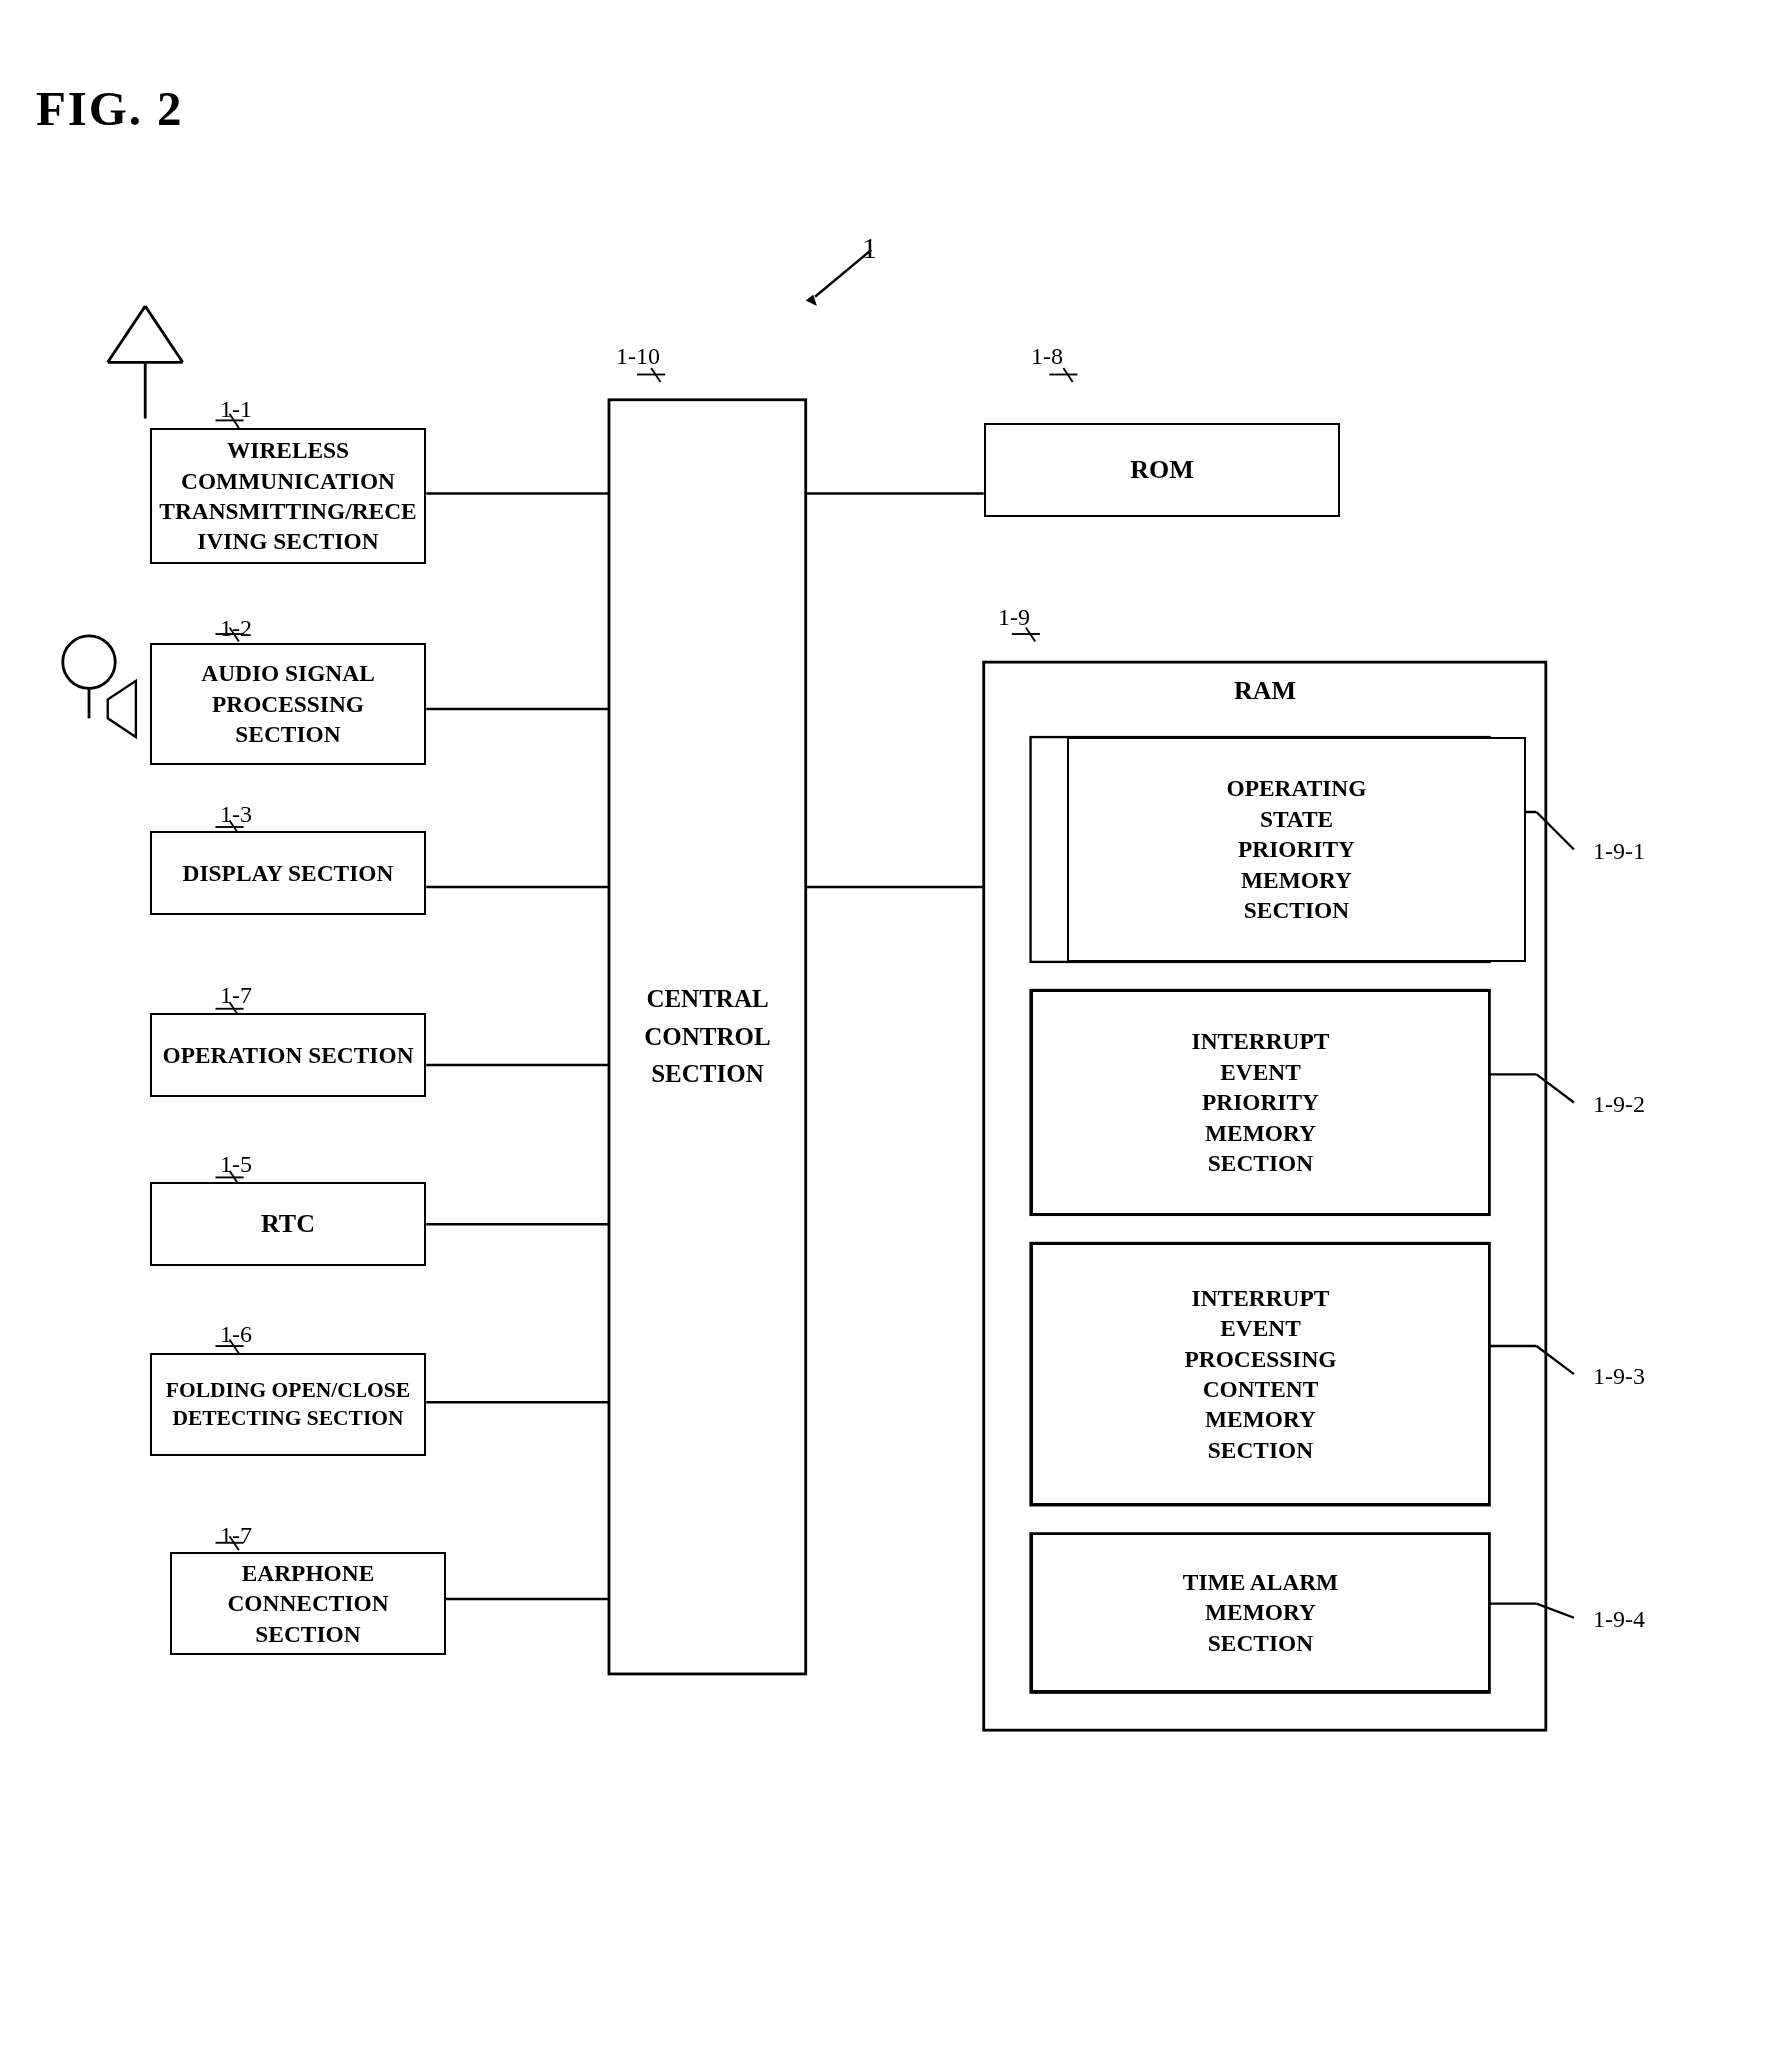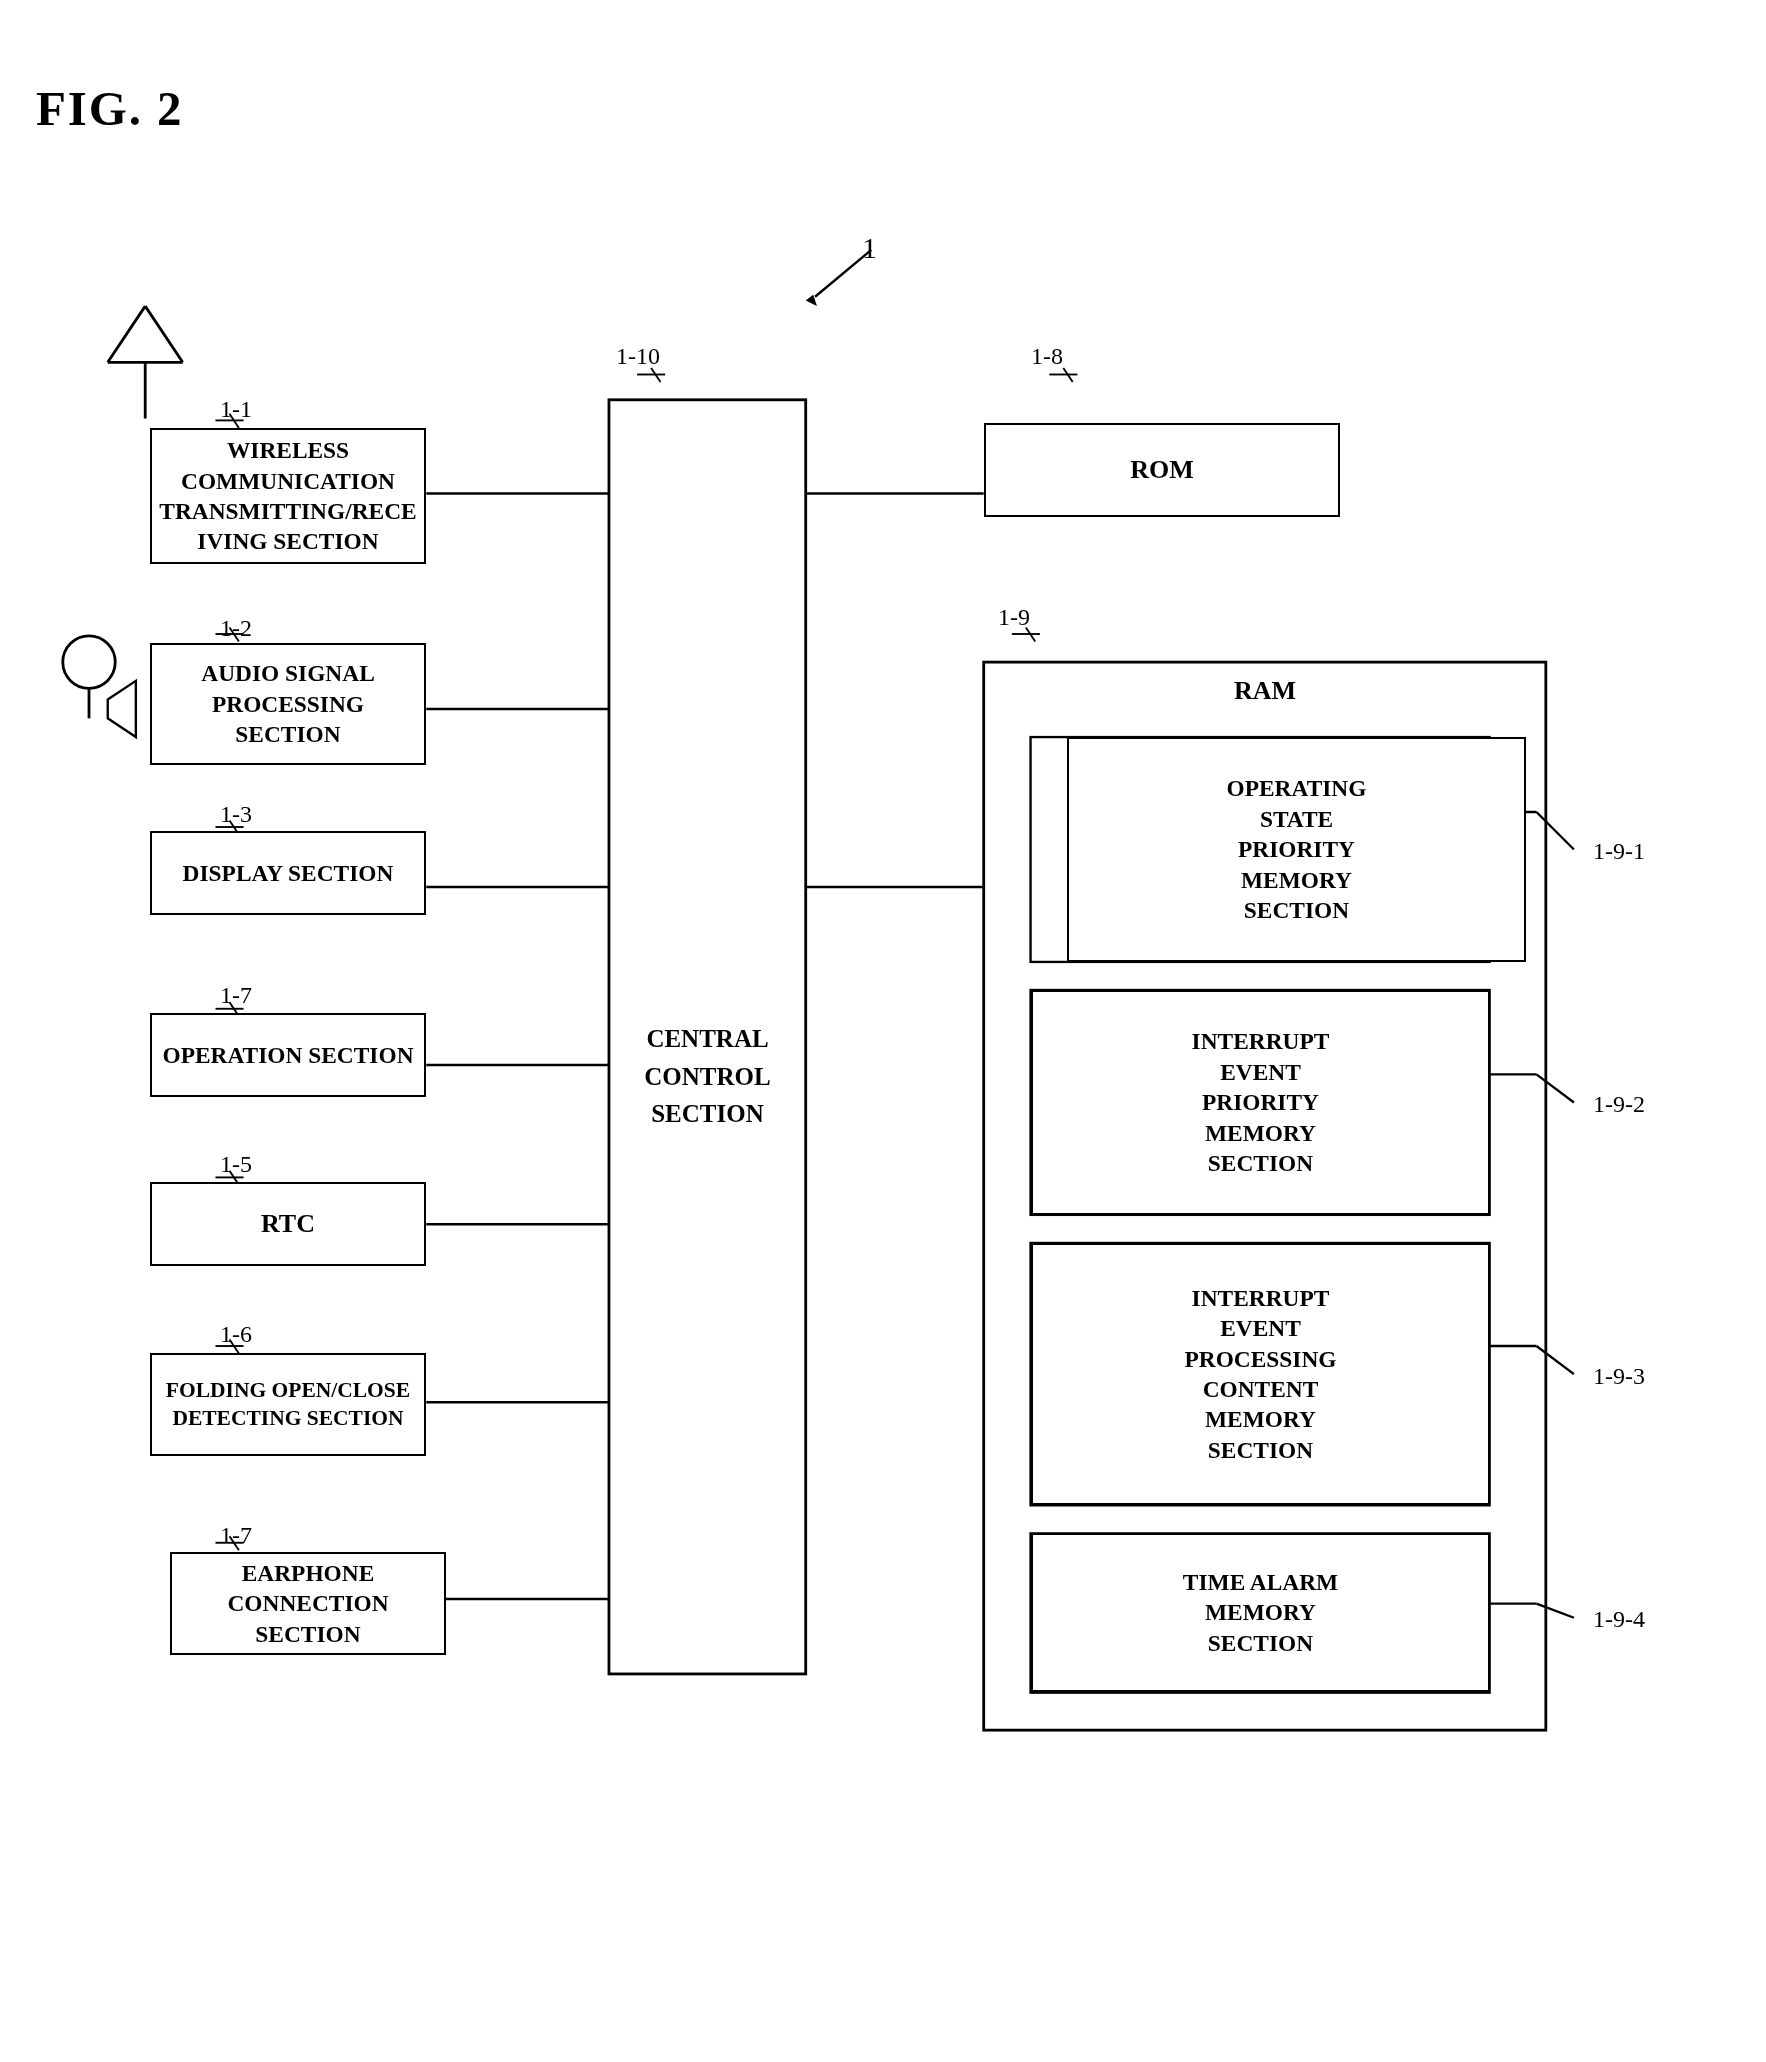--- a/index.html
+++ b/index.html
@@ -186,21 +186,21 @@
     FOLDING OPEN/CLOSE<br>DETECTING SECTION
   </div>
   <div class="label" style="left:220px; top:1165px;">1-6</div>
 
   <div class="box" style="left:150px; top:1396px; width:276px; height:103px; font-size:23.4px;margin-left:20px;">
     EARPHONE<br>CONNECTION SECTION
   </div>
   <div class="label" style="left:220px; top:1366px;">1-7</div>
 
   <div class="label" style="left:616px; top:187px;">1-10</div>
-  <div style="position:absolute; left:614px; top:864px; width:187px; text-align:center; font-size:25px; font-weight:bold; line-height:1.5;">
+  <div style="position:absolute; left:614px; top:824px; width:187px; text-align:center; font-size:25px; font-weight:bold; line-height:1.5;">
     CENTRAL<br>CONTROL<br>SECTION
   </div>
 
   <div class="label" style="left:1031px; top:187px;">1-8</div>
   <div class="box" style="left:984px; top:267px; width:356px; height:94px; font-size:26px;">
     ROM
   </div>
 
   <div class="label" style="left:998px; top:448px;">1-9</div>
 

